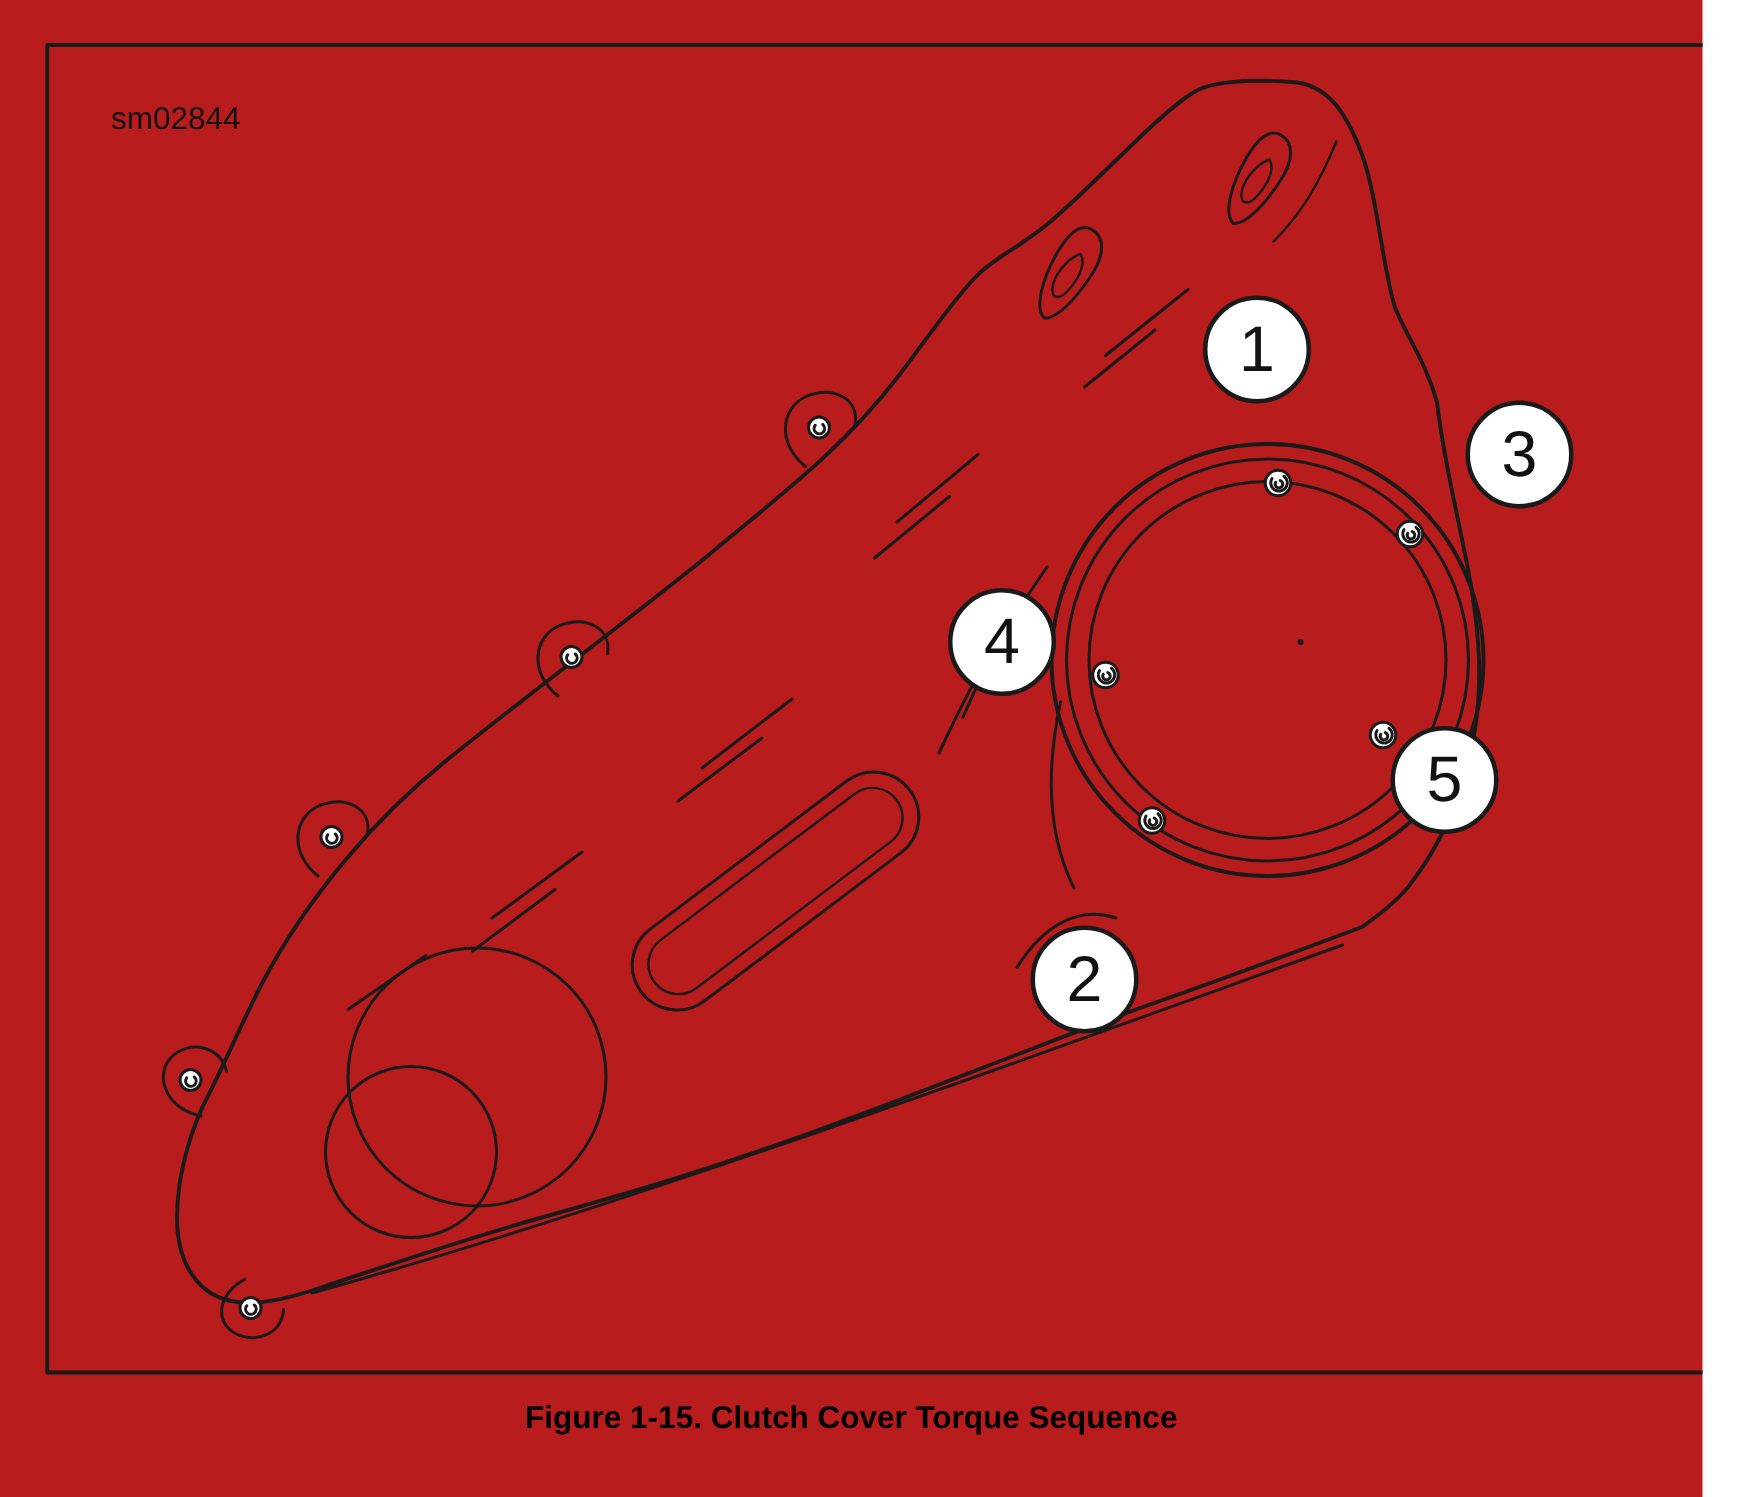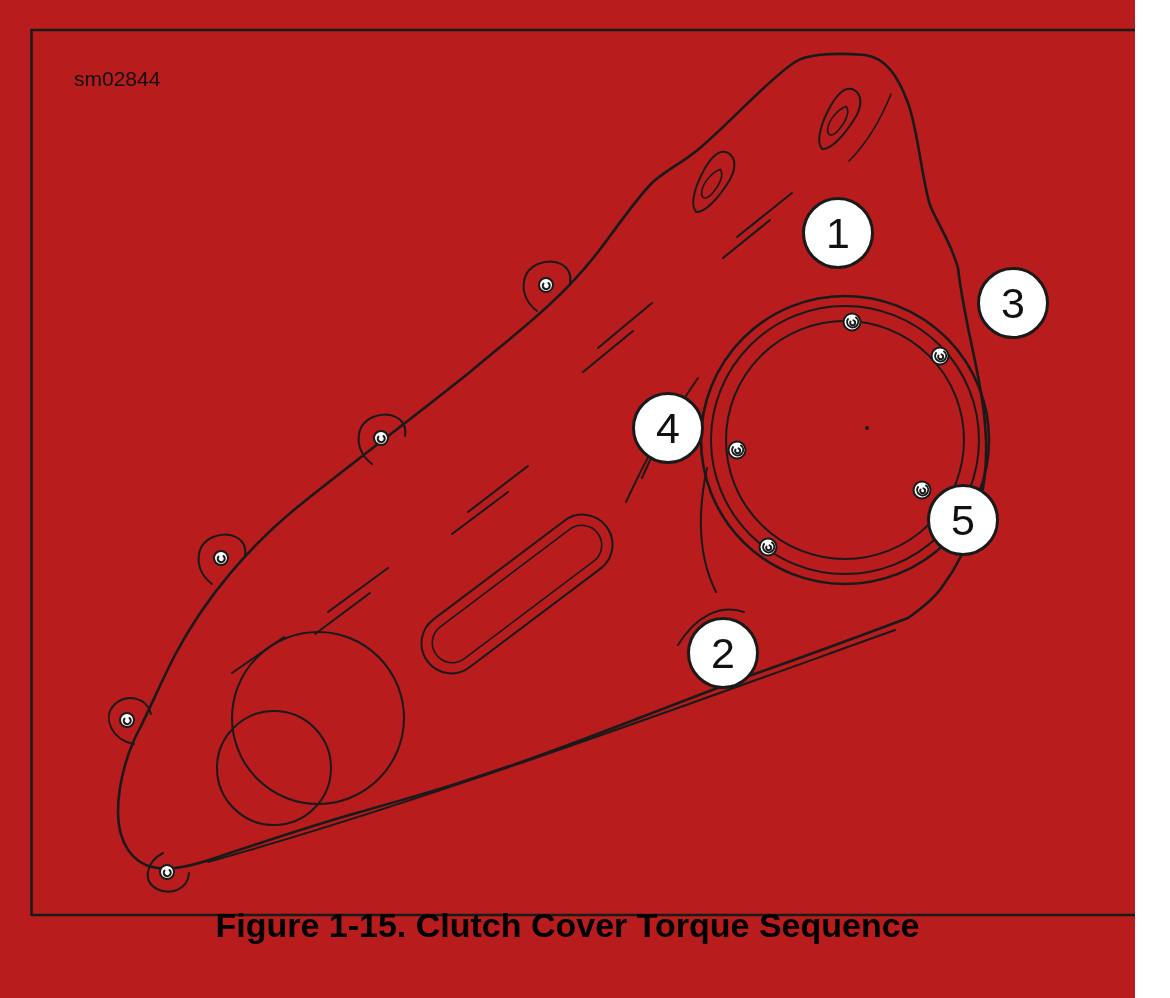--- a/index.html
+++ b/index.html
@@ -38,24 +38,24 @@
     display: flex;
     align-items: center;
     justify-content: center;
     font-size: 43px;
     color: #111111;
     box-sizing: border-box;
   }
   #caption {
     position: absolute;
     left: 0;
-    top: 906px;
+    top: 934px;
     width: 100%;
     text-align: center;
-    font-size: 34px;
+    font-size: 21px;
     font-weight: bold;
     color: #000000;
   }
 </style>
 </head>
 <body>
 
 <div id="page">
 
   <svg id="art" width="1170" height="998" viewBox="0 0 1170 998" xmlns="http://www.w3.org/2000/svg">

